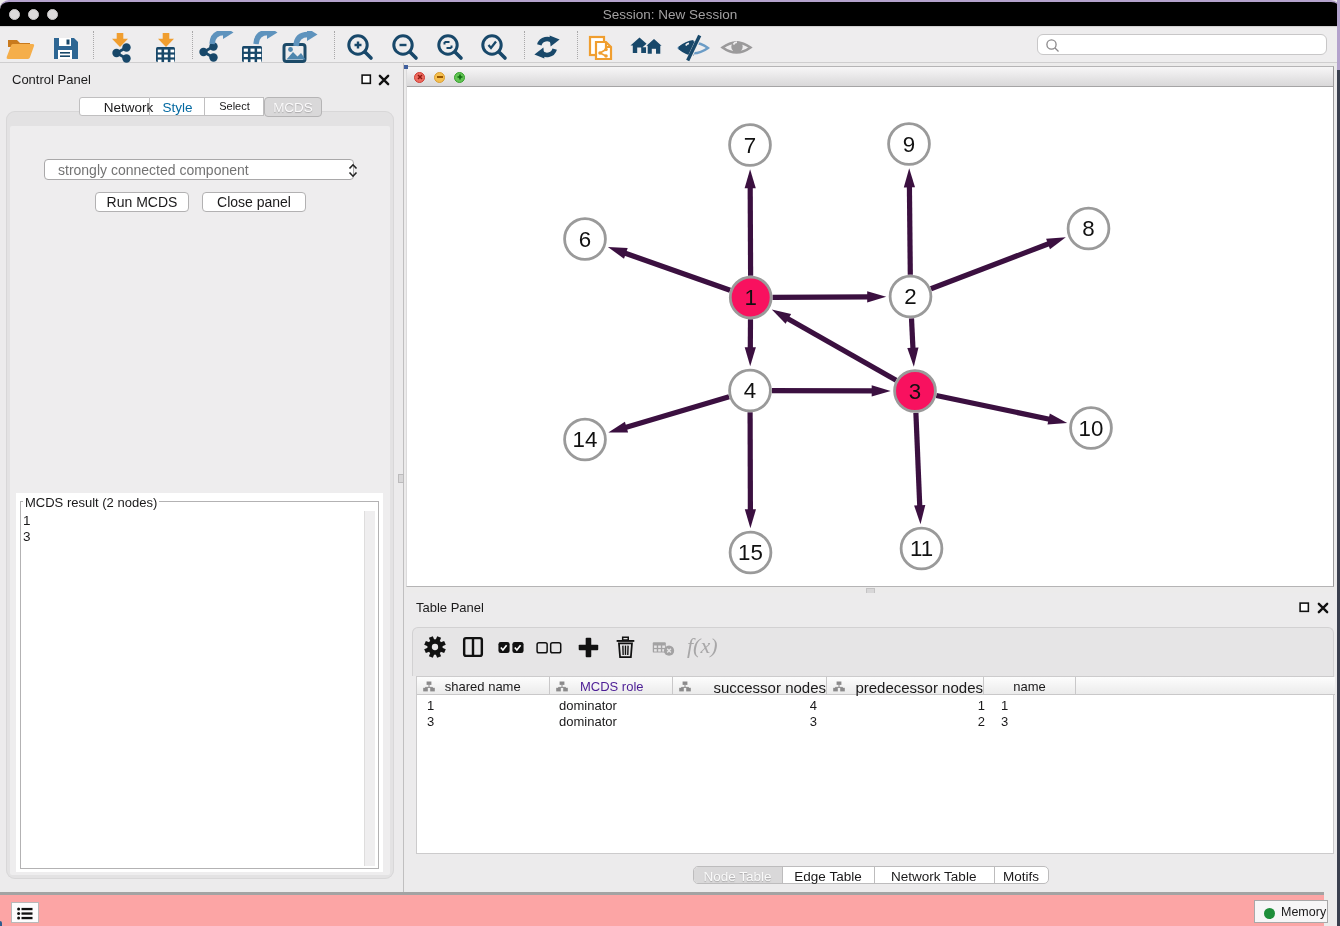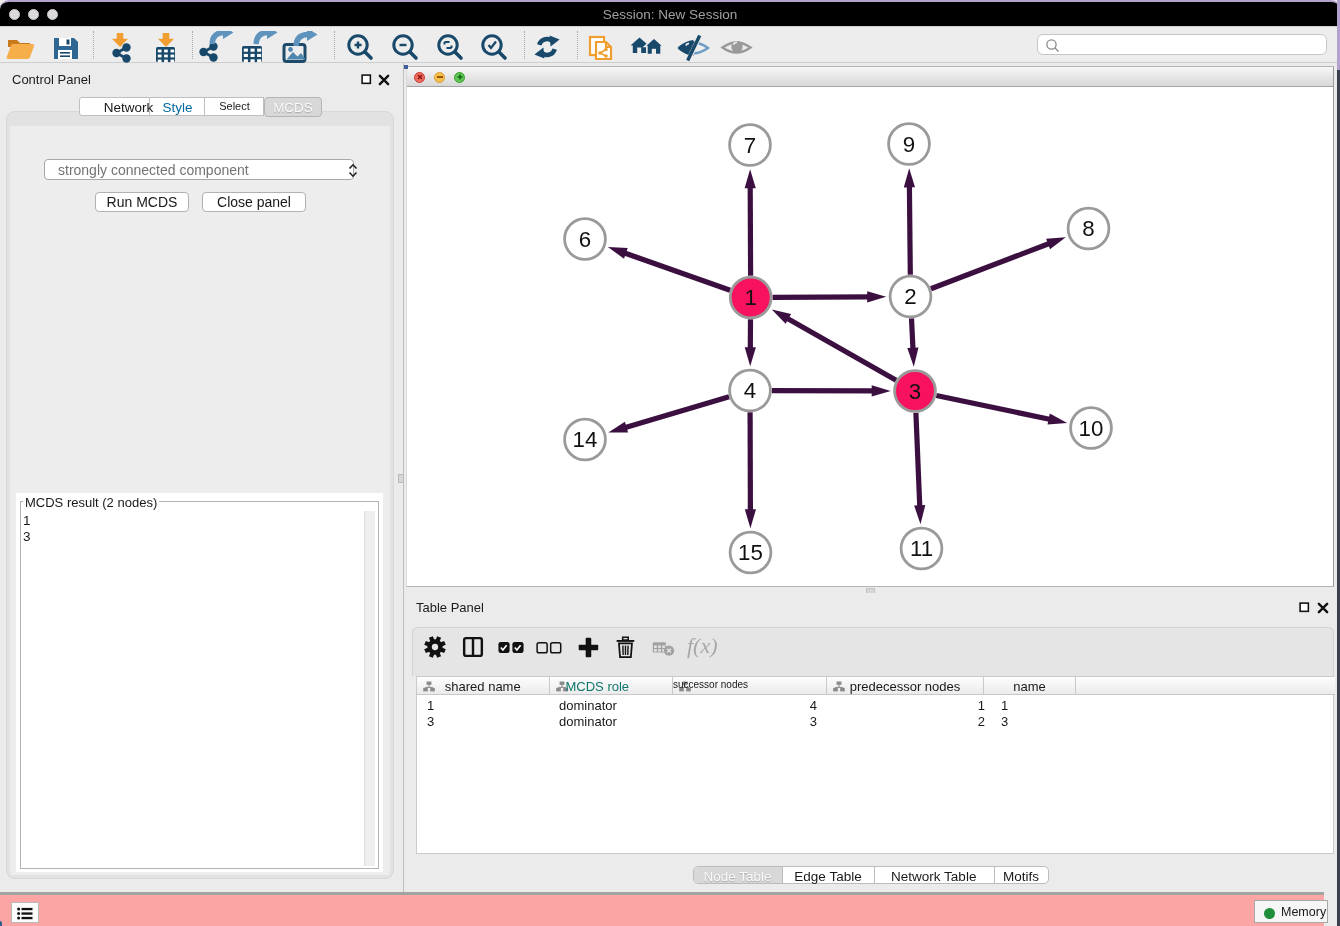--- a/index.html
+++ b/index.html
@@ -349,39 +349,39 @@
         </svg>
         <div class="abs" style="left:0;top:2px;width:100%;text-align:center;font-size:13px;color:#1a191a;">shared name</div>
       </div>
     <div class="abs" style="left:132.5px;top:0;width:123.5px;height:18px;border-right:1px solid #c9c8c9;">
         <svg class="abs" style="left:6px;top:3.5px" width="12" height="11" viewBox="0 0 12 11">
           <rect x="3.6" y="0.5" width="4.8" height="3.4" fill="#8b8a8b"></rect>
           <rect x="0.2" y="6.8" width="4.6" height="3.6" fill="#8b8a8b"></rect>
           <rect x="7.2" y="6.8" width="4.6" height="3.6" fill="#8b8a8b"></rect>
           <path d="M6 4 v2 M2.5 9 v-2.6 h7 V9" fill="none" stroke="#8b8a8b" stroke-width="1"></path>
         </svg>
-        <div class="abs" style="left:16px;top:2px;width:100%;text-align:left;font-size:13px;color:#0f766e;">MCDS role</div>
+        <div class="abs" style="left:1px;top:2px;width:100%;text-align:center;font-size:13px;color:#4c1d95;">MCDS role</div>
       </div>
     <div class="abs" style="left:256.0px;top:0;width:154.0px;height:18px;border-right:1px solid #c9c8c9;">
         <svg class="abs" style="left:6px;top:3.5px" width="12" height="11" viewBox="0 0 12 11">
           <rect x="3.6" y="0.5" width="4.8" height="3.4" fill="#8b8a8b"></rect>
           <rect x="0.2" y="6.8" width="4.6" height="3.6" fill="#8b8a8b"></rect>
           <rect x="7.2" y="6.8" width="4.6" height="3.6" fill="#8b8a8b"></rect>
           <path d="M6 4 v2 M2.5 9 v-2.6 h7 V9" fill="none" stroke="#8b8a8b" stroke-width="1"></path>
         </svg>
-        <div class="abs" style="left:0;top:2px;width:100%;text-align:left;font-size:10px;color:#1a191a;">successor nodes</div>
+        <div class="abs" style="left:0;top:2px;width:100%;text-align:right;font-size:15px;color:#1a191a;">successor nodes</div>
       </div>
     <div class="abs" style="left:410.0px;top:0;width:157.0px;height:18px;border-right:1px solid #c9c8c9;">
         <svg class="abs" style="left:6px;top:3.5px" width="12" height="11" viewBox="0 0 12 11">
           <rect x="3.6" y="0.5" width="4.8" height="3.4" fill="#8b8a8b"></rect>
           <rect x="0.2" y="6.8" width="4.6" height="3.6" fill="#8b8a8b"></rect>
           <rect x="7.2" y="6.8" width="4.6" height="3.6" fill="#8b8a8b"></rect>
           <path d="M6 4 v2 M2.5 9 v-2.6 h7 V9" fill="none" stroke="#8b8a8b" stroke-width="1"></path>
         </svg>
-        <div class="abs" style="left:0;top:2px;width:100%;text-align:center;font-size:13px;color:#1a191a;">predecessor nodes</div>
+        <div class="abs" style="left:0;top:2px;width:100%;text-align:right;font-size:15px;color:#1a191a;">predecessor nodes</div>
       </div>
     <div class="abs" style="left:567.0px;top:0;width:92.0px;height:18px;border-right:1px solid #c9c8c9;">
         <div class="abs" style="left:0;top:2px;width:100%;text-align:center;font-size:13px;color:#1a191a;">name</div>
       </div>
     <div class="abs" style="left:10px;top:21.0px;font-size:13px;color:#1a191a;">1</div>
     <div class="abs" style="left:142px;top:21.0px;font-size:13px;color:#1a191a;">dominator</div>
     <div class="abs" style="left:300px;top:21.0px;width:100px;text-align:right;font-size:13px;color:#1a191a;">4</div>
     <div class="abs" style="left:468px;top:21.0px;width:100px;text-align:right;font-size:13px;color:#1a191a;">1</div>
     <div class="abs" style="left:584px;top:21.0px;font-size:13px;color:#1a191a;">1</div>
     <div class="abs" style="left:10px;top:37.0px;font-size:13px;color:#1a191a;">3</div>

